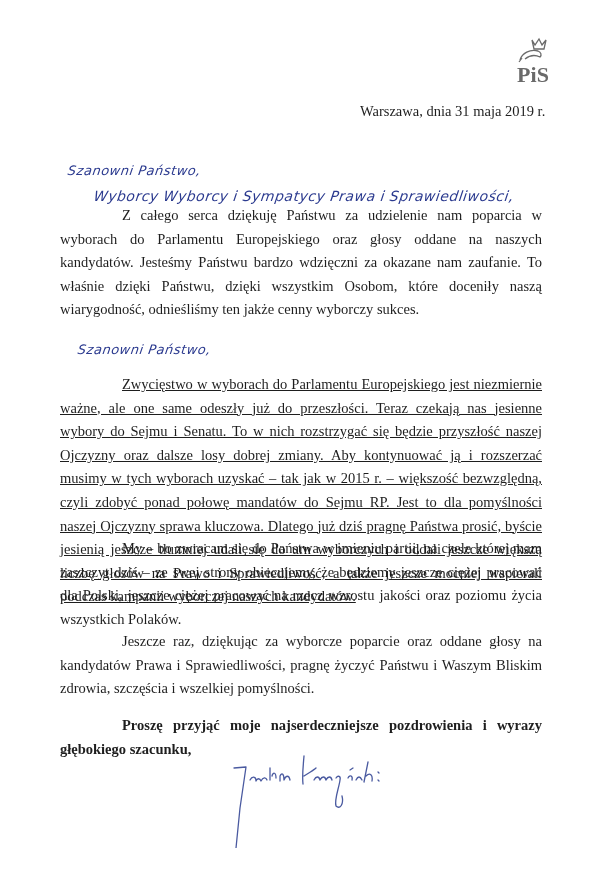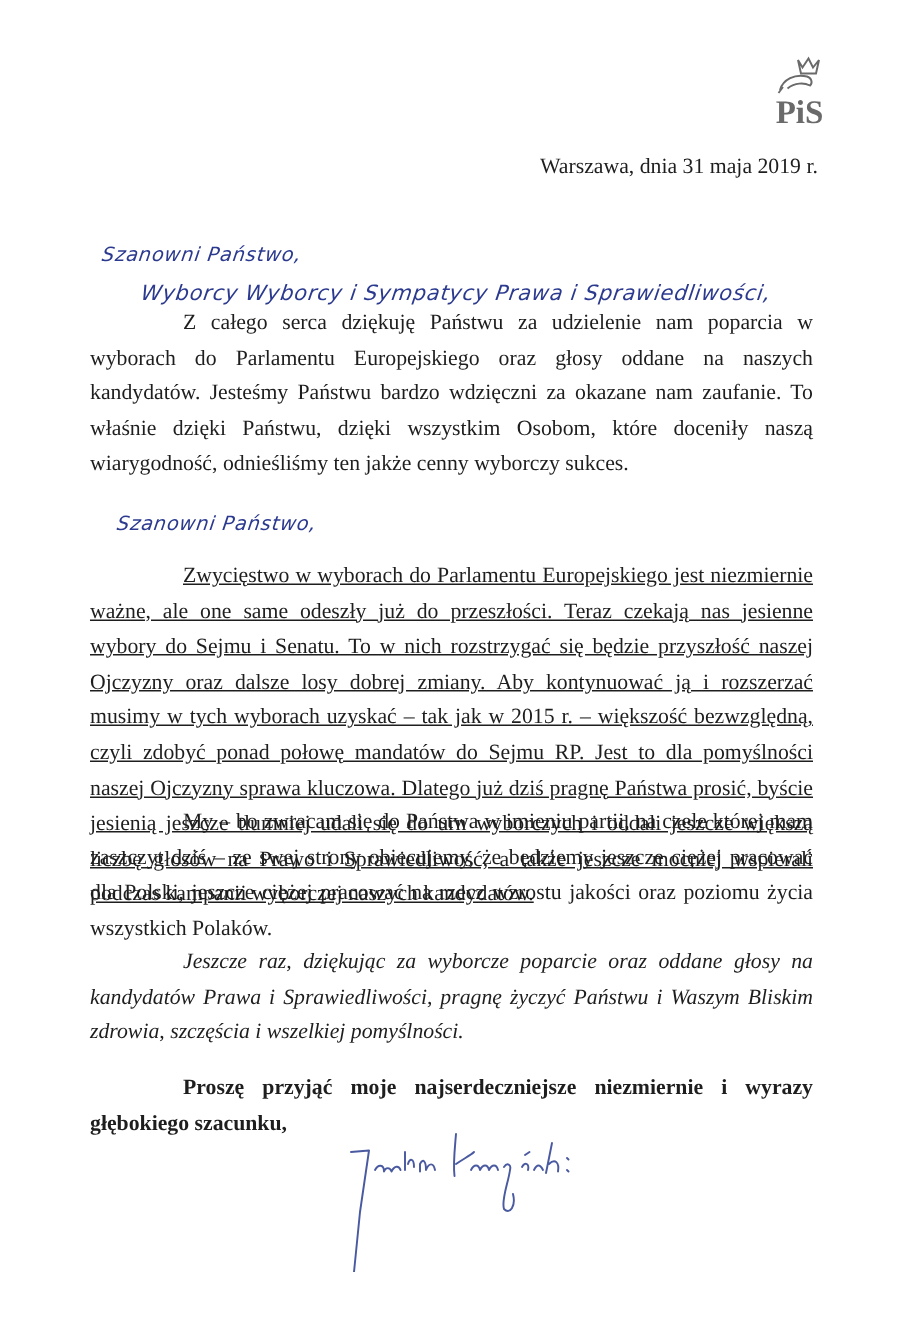--- a/index.html
+++ b/index.html
@@ -31,21 +31,21 @@
     .hand.h3 { left: 78px; top: 342px; }
 
     .para {
       position: absolute; left: 60px; width: 482px;
       font-size: 14.5px; line-height: 23.6px;
       text-align: justify; text-indent: 62px; color: #1e1e1e;
     }
     .p1 { top: 192px; margin-top: 12px; }
     .p2 { top: 373px; text-decoration: underline; }
     .p3 { top: 537px; }
-    .p4 { top: 630px; font-style: italic; }
+    .p4 { top: 630px; }
     .closing { top: 714px; font-weight: bold; }
 
     .signature { position: absolute; left: 228px; top: 748px; width: 260px; height: 100px; }
     .signature svg { display: block; }
     .sig-text { position: absolute; left: 0; top: 0; opacity: 0; font-size: 1px; }
   </style>
 </head>
 <body>
 
 <div class="sender">
@@ -68,21 +68,21 @@
 <div class="hand h2">Wyborcy Wyborcy i Sympatycy Prawa i Sprawiedliwości,</div>
 
 <div class="para p1">Z całego serca dziękuję Państwu za udzielenie nam poparcia w wyborach do Parlamentu Europejskiego oraz głosy oddane na naszych kandydatów. Jesteśmy Państwu bardzo wdzięczni za okazane nam zaufanie. To właśnie dzięki Państwu, dzięki wszystkim Osobom, które doceniły naszą wiarygodność, odnieśliśmy ten jakże cenny wyborczy sukces.</div>
 
 <div class="hand h3">Szanowni Państwo,</div>
 
 <div class="para p2">Zwycięstwo w wyborach do Parlamentu Europejskiego jest niezmiernie ważne, ale one same odeszły już do przeszłości. Teraz czekają nas jesienne wybory do Sejmu i Senatu. To w nich rozstrzygać się będzie przyszłość naszej Ojczyzny oraz dalsze losy dobrej zmiany. Aby kontynuować ją i rozszerzać musimy w tych wyborach uzyskać – tak jak w 2015 r. – większość bezwzględną, czyli zdobyć ponad połowę mandatów do Sejmu RP. Jest to dla pomyślności naszej Ojczyzny sprawa kluczowa. Dlatego już dziś pragnę Państwa prosić, byście jesienią jeszcze tłumniej udali się do urn wyborczych i oddali jeszcze większą liczbę głosów na Prawo i Sprawiedliwość, a także jeszcze mocniej wspierali podczas kampanii wyborczej naszych kandydatów.</div>
 <div class="para p3">My – bo zwracam się do Państwa w imieniu partii, na czele której mam zaszczyt dziś – ze swej strony obiecujemy, że będziemy jeszcze ciężej pracować dla Polski, jeszcze ciężej pracować na rzecz wzrostu jakości oraz poziomu życia wszystkich Polaków.</div>
 <div class="para p4">Jeszcze raz, dziękując za wyborcze poparcie oraz oddane głosy na kandydatów Prawa i Sprawiedliwości, pragnę życzyć Państwu i Waszym Bliskim zdrowia, szczęścia i wszelkiej pomyślności.</div>
 
-<div class="para closing">Proszę przyjąć moje najserdeczniejsze niezmiernie i wyrazy głębokiego szacunku,</div>
+<div class="para closing">Proszę przyjąć moje najserdeczniejsze pozdrowienia i wyrazy głębokiego szacunku,</div>
 
 <div class="signature">
   <span class="sig-text">Jarosław Kaczyński</span>
   <svg width="260" height="100" viewBox="0 0 260 100">
     <g fill="none" stroke="#4a5aa0" stroke-width="1.3" stroke-linecap="round" stroke-linejoin="round">
 
       <path d="M6 20 L18 19 L12 60 L8 100"></path>
 
       <path d="M22 32 C24 28, 28 28, 28 33 C29 30, 32 30, 33 33 C35 29, 38 29, 39 32"></path>
       <path d="M42 32 L42 20 M44 28 C45 24, 48 24, 48 30"></path>

